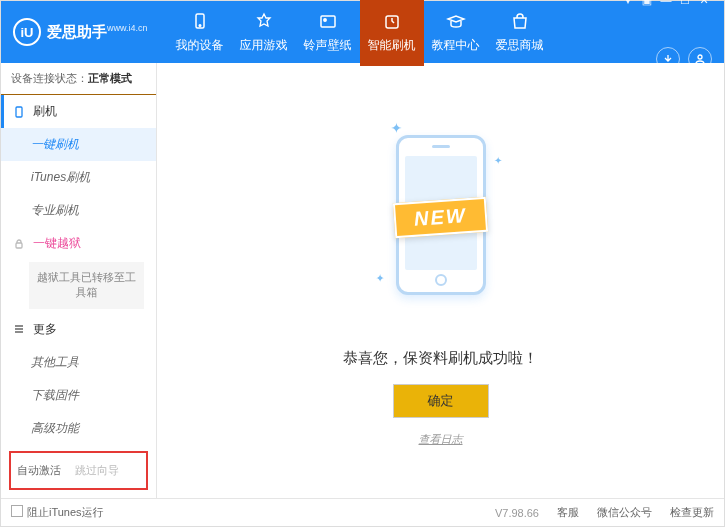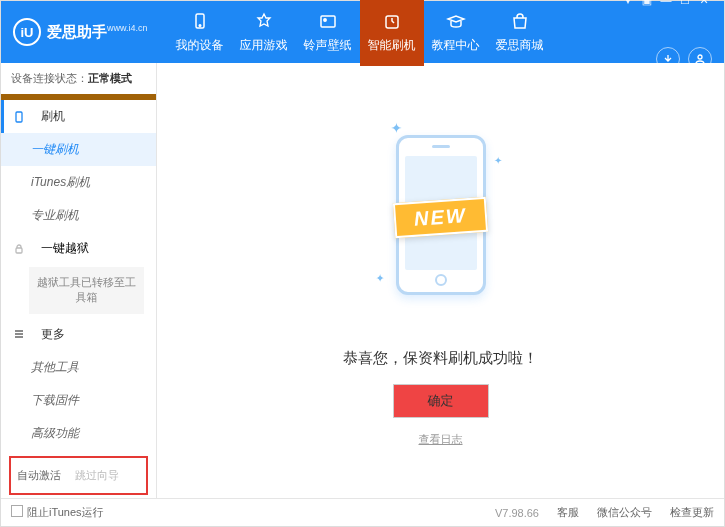--- a/index.html
+++ b/index.html
@@ -20,44 +20,44 @@
 .spacer { flex: 1; }
 .win-controls { display: flex; align-items: center; gap: 3px; margin-bottom: 30px; }
 .win-btn { width: 16px; height: 14px; display: flex; align-items: center; justify-content: center; cursor: pointer; font-size: 11px; opacity: 0.9; }
 .right-circles { display: flex; gap: 8px; align-items: center; margin-left: 8px; margin-top: 10px; }
 .circle-btn { width: 24px; height: 24px; border: 1.5px solid rgba(255,255,255,0.6); border-radius: 50%; display: flex; align-items: center; justify-content: center; cursor: pointer; }
 .header-right { display: flex; flex-direction: column; align-items: flex-end; }
 
 
 .body { flex: 1; display: flex; overflow: hidden; }
 .sidebar { width: 156px; border-right: 1px solid #e5e5e5; display: flex; flex-direction: column; background: #fff; }
-.status-row { padding: 8px 10px; border-bottom: 6px solid #a16207; font-size: 11px; color: #666; }
+.status-row { padding: 8px 10px; border-bottom: 1px solid #a16207; font-size: 11px; color: #666; }
 .status-value { color: #333; font-weight: bold; }
-.side-section { padding: 8px 12px; font-size: 12px; color: #333; display: flex; align-items: center; gap: 16px; cursor: pointer; }
+.side-section { padding: 8px 12px; font-size: 12px; color: #333; display: flex; align-items: center; gap: 8px; cursor: pointer; }
 .side-section.active-parent { border-left: 3px solid #1e88f5; padding-left: 9px; }
 .side-item { padding: 8px 12px 8px 30px; font-size: 12px; color: #666; cursor: pointer; font-style: italic; }
 .side-item.active { background: #e9f3fe; color: #1e88f5; }
 .side-info-box { background: #f5f5f5; margin: 2px 12px 4px 28px; padding: 8px; font-size: 11px; color: #888; text-align: center; line-height: 1.4; }
 .checkbox-row { border: 2px solid #e53935; margin: 6px 8px; padding: 10px 6px; display: flex; gap: 14px; }
 .cb { display: flex; align-items: flex-start; gap: 4px; font-size: 11px; color: #666; }
 .cb.disabled { color: #bbb; }
 .cb-box { width: 12px; height: 12px; border: 1px solid #aaa; background: #fff; }
 
 
 .main { flex: 1; display: flex; flex-direction: column; align-items: center; justify-content: center; position: relative; }
 .phone-illus { position: relative; width: 160px; height: 200px; display: flex; align-items: center; justify-content: center; }
 .phone-body { width: 90px; height: 160px; background: #fff; border: 3px solid #b9d8f5; border-radius: 12px; position: relative; box-shadow: 0 4px 10px rgba(30,136,245,0.15); }
 .phone-screen { position: absolute; top: 18px; left: 6px; right: 6px; bottom: 22px; background: #e6f2fd; border-radius: 2px; }
 .phone-home { position: absolute; bottom: 6px; left: 50%; transform: translateX(-50%); width: 12px; height: 12px; border: 2px solid #b9d8f5; border-radius: 50%; }
 .phone-speaker { position: absolute; top: 7px; left: 50%; transform: translateX(-50%); width: 18px; height: 3px; background: #b9d8f5; border-radius: 2px; }
 .new-ribbon { position: absolute; background: #ffbb33; color: #fff; font-weight: bold; font-size: 20px; padding: 4px 18px; letter-spacing: 2px; transform: rotate(-4deg); top: 85px; border: 2px solid #fff; box-shadow: 0 2px 6px rgba(0,0,0,0.15); font-style: italic; }
 .sparkle { position: absolute; color: #7fc0f5; font-size: 14px; }
 .success-text { font-size: 15px; color: #333; margin-top: 34px; text-align: center; }
-.ok-btn { margin-top: 16px; padding: 7px 34px; border: 1px solid #ccc; background: #ef4444; cursor: pointer; font-size: 13px; color: #333; }
-.log-link { margin-top: 14px; font-size: 11px; color: #999; cursor: pointer; text-decoration: underline; }
+.ok-btn { margin-top: 16px; padding: 7px 34px; border: 1px solid #ccc; background: #eab308; cursor: pointer; font-size: 13px; color: #333; }
+.log-link { margin-top: 14px; font-size: 11px; color: #999; cursor: pointer; text-decoration: underline; font-style: italic; }
 
 
 .footer { height: 28px; border-top: 1px solid #e5e5e5; display: flex; align-items: center; padding: 0 10px; font-size: 11px; color: #666; }
 .footer .cb { margin-right: auto; font-size: 11px; }
 .footer-item { margin-left: 18px; cursor: pointer; }
 .version { color: #999; margin-left: 18px; }
 </style>
 </head>
 <body>
 
@@ -160,21 +160,21 @@
       <div class="side-section active-parent">
         <svg width="12" height="12" viewBox="0 0 12 12" fill="none" stroke="#1e88f5" stroke-width="1.3">
             <rect x="3" y="1" width="6" height="10" rx="1"></rect>
           </svg>
         <span>刷机</span>
       </div>
       <div class="side-item active">一键刷机</div>
       <div class="side-item">iTunes刷机</div>
       <div class="side-item">专业刷机</div>
 
-      <div class="side-section" style="color:#000000">
+      <div class="side-section" style="color:#ec4899">
         <svg width="12" height="12" viewBox="0 0 12 12" fill="none" stroke="#bbb" stroke-width="1.3">
             <rect x="3" y="5" width="6" height="5" rx="1"></rect>
             <path d="M4 5V4a2 2 0 014 0v1"></path>
           </svg>
         <span>一键越狱</span>
       </div>
       <div class="side-info-box">越狱工具已转移至工具箱</div>
 
       <div class="side-section">
         <svg width="12" height="12" viewBox="0 0 12 12" stroke="#666" stroke-width="1.3">

